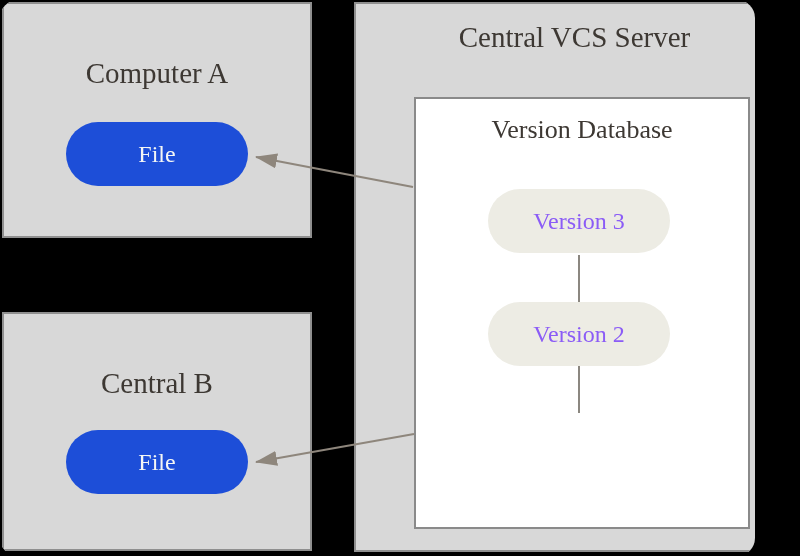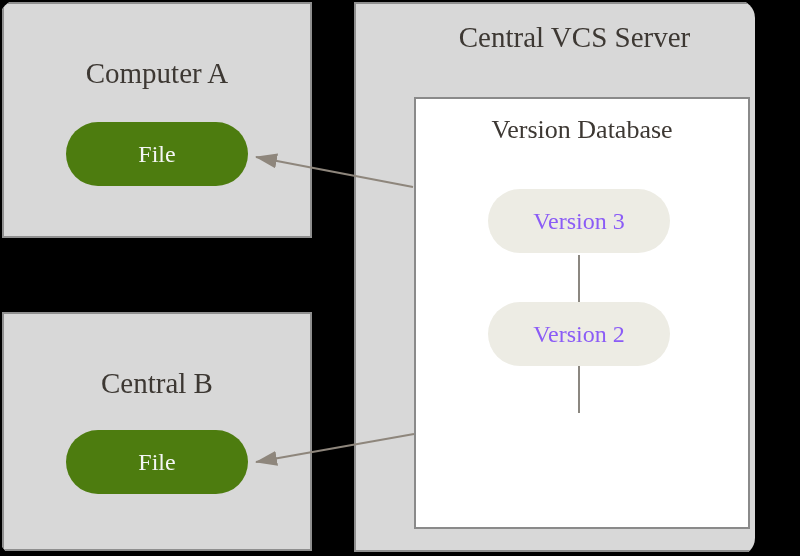--- a/index.html
+++ b/index.html
@@ -28,21 +28,21 @@
   }
   .db-title{
     position:absolute;left:0;top:17px;width:100%;text-align:center;
     font-size:26px;line-height:28px;white-space:nowrap;
   }
   .pill{
     position:absolute;width:182px;height:64px;border-radius:32px;
     display:flex;align-items:center;justify-content:center;
     font-size:24px;white-space:nowrap;
   }
-  .pill.teal{background:#4d7c0f;color:#f4f6f5;text-align:right;}
+  .pill.teal{background:#1d4ed8;color:#f4f6f5;text-align:right;}
   .pill.beige{background:#edece4;color:#8b5cf6;}
   #computer-a .pill{left:62px;top:118px;}
   #computer-b .pill{left:62px;top:116px;}
   .pill.v3{left:72px;top:90px;}
   .pill.v2{left:72px;top:203px;}
   .pill.v1{left:72px;top:314px;}
   .connector{
     position:absolute;left:162px;width:2px;background:#8b8780;
   }
   .connector.c32{top:156px;height:47px;}

